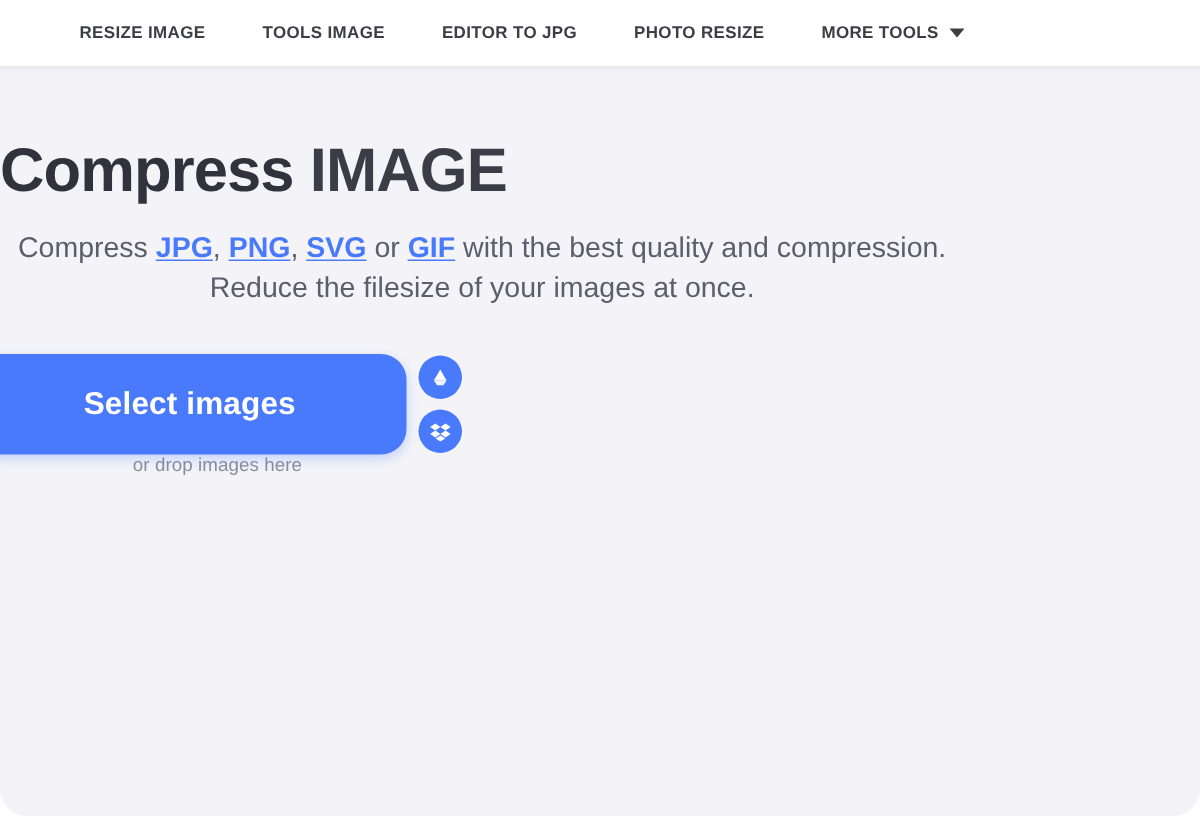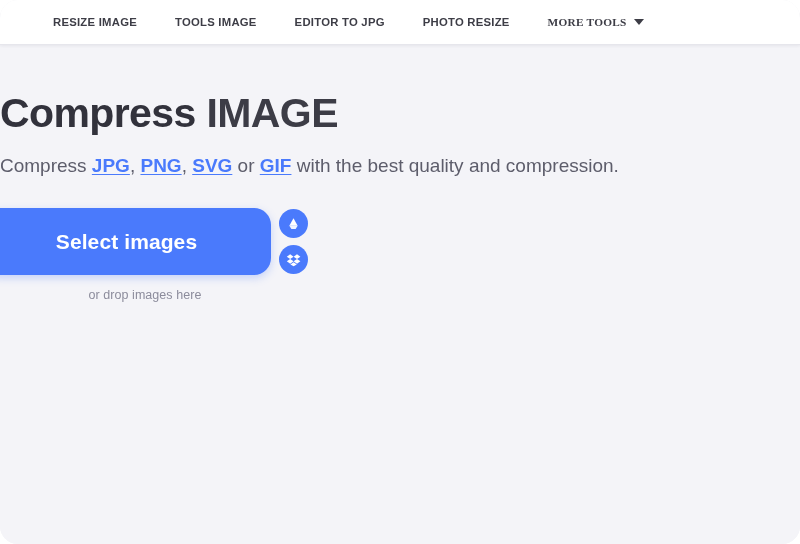--- a/index.html
+++ b/index.html
@@ -52,21 +52,21 @@
     font-weight: 700;
     letter-spacing: 0.25px;
     color: #3d3d46;
     margin-right: 38px;
     white-space: nowrap;
     cursor: pointer;
     display: flex;
     align-items: center;
   }
 
-  .nav-item:last-child { margin-right: 0; font-family: Liberation Serif, serif; }
+  .nav-item:last-child { margin-right: 0; }
 
   .caret {
     display: inline-block;
     width: 0;
     height: 0;
     margin-left: 7px;
     border-left: 5px solid transparent;
     border-right: 5px solid transparent;
     border-top: 6px solid #3d3d46;
   }
@@ -95,20 +95,21 @@
     font-weight: 700;
   }
 
   .subtitle {
     margin-top: 15px;
     font-size: 19px;
     line-height: 1.45;
     color: #5d5d6b;
     text-align: center;
     font-weight: 400;
+    margin-left: 12px;
   }
 
   .subtitle a {
     color: #4a7afc;
     font-weight: 700;
     text-decoration: underline;
     text-underline-offset: 2px;
     cursor: pointer;
   }
 
@@ -158,21 +159,20 @@
     padding: 0;
     cursor: pointer;
     display: flex;
     align-items: center;
     justify-content: center;
   }
 
   .cloud-btn svg { display: block; }
 
   .drop-hint {
-    margin-top: 13px;
     font-size: 12.5px;
     color: #8c8c9c;
     text-align: center;
     letter-spacing: 0.05px;
   }
 
   .cta-wrap {
     display: flex;
     flex-direction: column;
     align-items: center;
@@ -207,20 +207,21 @@
   </div>
 
   <div class="main">
 
     <h1 class="page-title">
       <span>Compress</span><span>&nbsp;</span><span class="title-accent">IMAGE</span>
     </h1>
 
     <p class="subtitle">
       <span>Compress </span><a>JPG</a><span>, </span><a>PNG</a><span>, </span><a>SVG</a><span> or </span><a>GIF</a><span> </span><span>with the best quality and compression.</span><br>
+      <span>Reduce the filesize of your images at once.</span>
     </p>
 
     <div class="cta-wrap">
       <div class="cta-row">
 
         <button class="select-button">
           <span>Select images</span>
         </button>
 
         <div class="cloud-col">

